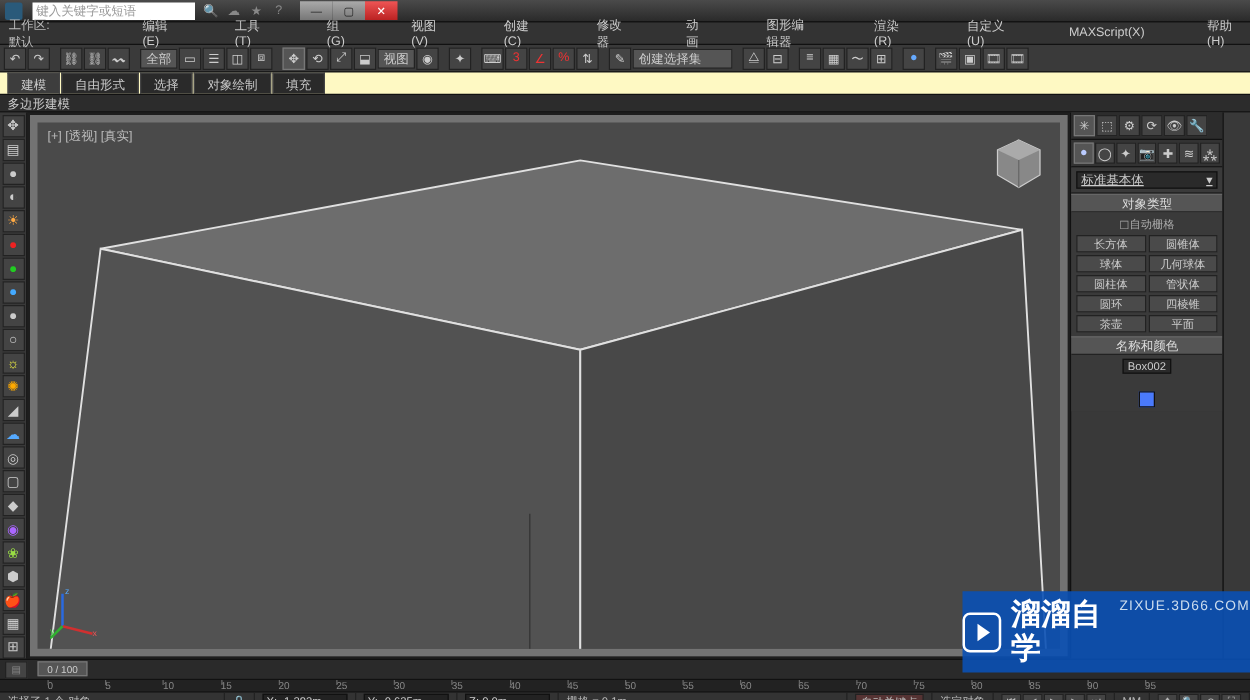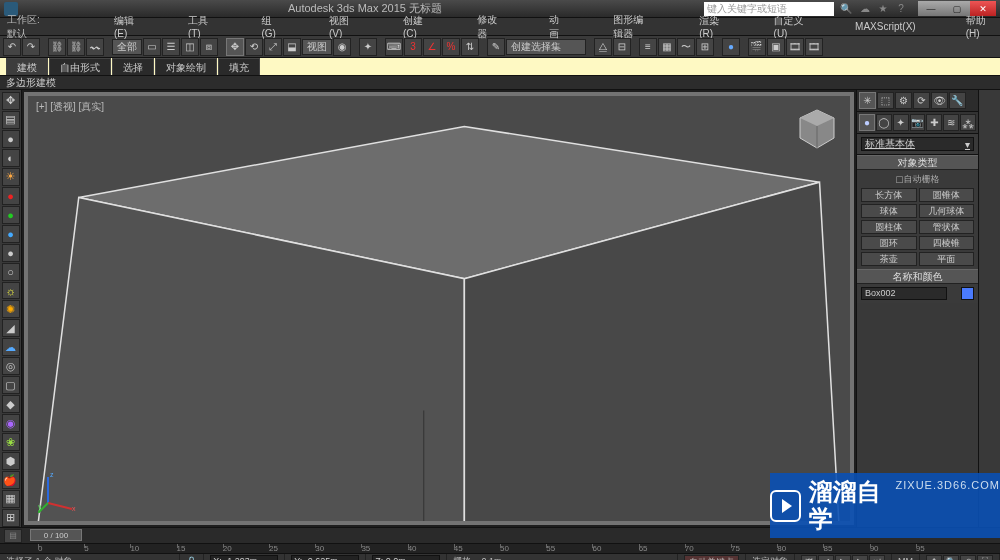--- a/index.html
+++ b/index.html
@@ -31,47 +31,47 @@
 .tab-row { height: 18px; background: #fef9c3; border-bottom: 1px solid #111; display: flex; align-items: flex-end; padding: 0 6px; }
 .ribbon-tab { padding: 2px 10px 0 10px; font-size: 10px; color: #ccc; margin-right: 1px; background: #2a2a2a; border: 1px solid #444; border-bottom: none; }
 .ribbon-tab.active { background: #3d3d3d; }
 
 .panel-label { height: 14px; background: #2c2c2c; border-bottom: 1px solid #111; font-size: 10px; padding: 0 6px; display: flex; align-items: center; }
 
 .main { display: flex; height: 437px; background: #1e1e1e; }
 .left-tools { width: 22px; background: #393939; border-right: 1px solid #111; display: flex; flex-direction: column; gap: 1px; padding-top: 2px; align-items: center; }
 .lt-btn { width: 18px; height: 18px; background: #444; border: 1px solid #222; display: flex; align-items: center; justify-content: center; font-size: 11px; }
 
-.viewport { flex: 1; position: relative; background: #4a4a4a; border: 4px solid #737373; margin: 2px; overflow: hidden; }
+.viewport { flex: 1; position: relative; background: #4a4a4a; border: 6px solid #737373; margin: 2px; overflow: hidden; }
 .viewport-label { position: absolute; top: 4px; left: 8px; color: #bbb; font-size: 10px; z-index: 5; }
 .viewcube { position: absolute; top: 8px; right: 8px; width: 50px; height: 50px; z-index: 5; }
 .viewcube svg { width: 100%; height: 100%; }
 .cube-render { position: absolute; inset: 0; }
 .axis-gizmo { position: absolute; bottom: 8px; left: 10px; width: 44px; height: 44px; z-index: 5; }
 
 .rpanel { width: 122px; background: #393939; border-left: 1px solid #111; display: flex; flex-direction: column; }
 .cmd-icons { display: flex; flex-wrap: wrap; padding: 2px; gap: 1px; background: #2c2c2c; border-bottom: 1px solid #111; }
 .cmd-icons .tool-btn { width: 17px; height: 17px; }
 .cmd-sub { display: flex; padding: 2px; gap: 1px; background: #333; border-bottom: 1px solid #111; }
 .cmd-sub .tool-btn { width: 17px; height: 17px; }
 .drop-section { padding: 3px 4px; background: #3a3a3a; border-bottom: 1px solid #111; text-decoration: underline; }
 .drop-dark { width: 100%; height: 14px; background: #2a2a2a; border: 1px solid #111; color: #ccc; font-size: 10px; padding: 0 3px; display:flex; align-items:center; justify-content:space-between; }
 .rollout-head { height: 15px; background: #555; color: #ddd; font-size: 10px; display: flex; align-items: center; justify-content: center; border-top: 1px solid #666; border-bottom: 1px solid #222; }
 .rollout-body { background: #3a3a3a; padding: 3px 4px; }
 .obj-grid { display: grid; grid-template-columns: 1fr 1fr; gap: 2px; }
 .obj-btn { height: 14px; background: #4a4a4a; border: 1px solid #222; color: #ccc; font-size: 9px; display: flex; align-items: center; justify-content: center; }
 .auto-row { display:flex; align-items:center; justify-content:center; height:13px; font-size:9px; color:#aaa; margin-bottom:2px; }
-.name-row { display: flex; gap: 14px; align-items: center; }
+.name-row { display: flex; gap: 14px; align-items: center; flex-direction: column; }
 .name-input { flex: 1; height: 13px; background: #2a2a2a; border: 1px solid #111; color: #ccc; font-size: 9px; padding: 0 3px; }
 .color-sw { width: 13px; height: 13px; background: #4a7afc; border: 1px solid #111; }
 
 .rpanel-extra { width: 22px; background: #393939; border-left: 1px solid #111; }
 
 .timeline { height: 16px; background: #2a2a2a; border-top: 1px solid #111; display: flex; align-items: center; padding: 0 30px; position: relative; font-size: 8px; color: #888; }
-.timeline .slider-block { position: absolute; left: 30px; top: 1px; width: 52px; height: 12px; background: #555; border: 1px solid #777; color: #ccc; display: flex; align-items: center; justify-content: center; }
+.timeline .slider-block { position: absolute; left: 30px; top: 1px; width: 40px; height: 12px; background: #555; border: 1px solid #777; color: #ccc; display: flex; align-items: center; justify-content: center; }
 .timeline .bar-btn { width:18px; height:14px; background:#444; border:1px solid #222; position:absolute; left:4px; display:flex; align-items:center; justify-content:center; }
 
 .statusbar { height: 15px; background: #333; border-top: 1px solid #111; display: flex; align-items: center; font-size: 9px; color: #bbb; }
 .status-seg { padding: 0 6px; border-right: 1px solid #222; height: 100%; display: flex; align-items: center; }
 .coord-input { width: 68px; height: 12px; background: #222; border: 1px solid #111; color: #ccc; font-size: 9px; padding: 0 2px; }
 .autokey { background: #553333; padding: 0 4px; height: 12px; border: 1px solid #222; }
 .playback { display: flex; gap: 1px; }
 .pb-btn { width: 16px; height: 12px; background: #444; border: 1px solid #222; display: flex; align-items: center; justify-content: center; font-size: 8px; }
 
 .watermark { position: absolute; right: 0; bottom: 22px; width: 230px; height: 65px; background: rgba(10,80,180,0.9); display: flex; align-items: center; justify-content: center; color: #fff; z-index: 100; }
@@ -83,21 +83,20 @@
 
 .ruler-row { height: 10px; background: #222; border-top: 1px solid #111; display:flex; font-size:8px; color:#888; padding: 0 38px; }
 .ruler-row .rt { flex:1; text-align:left; position:relative; }
 .ruler-row .rt::before { content:""; position:absolute; left:0; top:0; width:1px; height:4px; background:#666;}
 </style>
 </head>
 <body>
 
 <div class="titlebar">
   <div class="app-icon"></div>
-  <div class="spacer">Autodesk 3ds Max 2015    无标题</div>
   <div class="searchbox">键入关键字或短语</div>
   <div class="help-icons">
     <span>🔍</span>
     <span>☁</span>
     <span>★</span>
     <span>?</span>
   </div>
   <div class="winbtns">
     <div class="winbtn min">—</div>
     <div class="winbtn max">▢</div>

